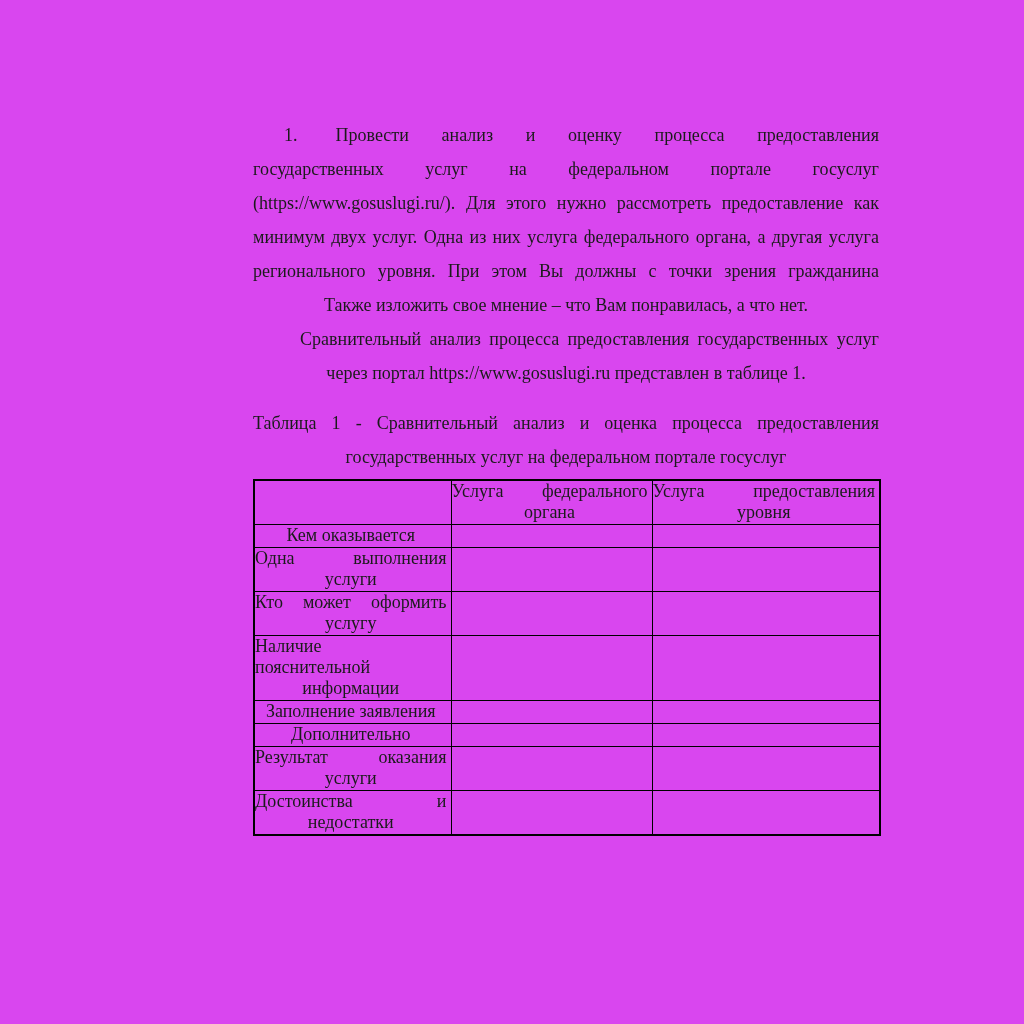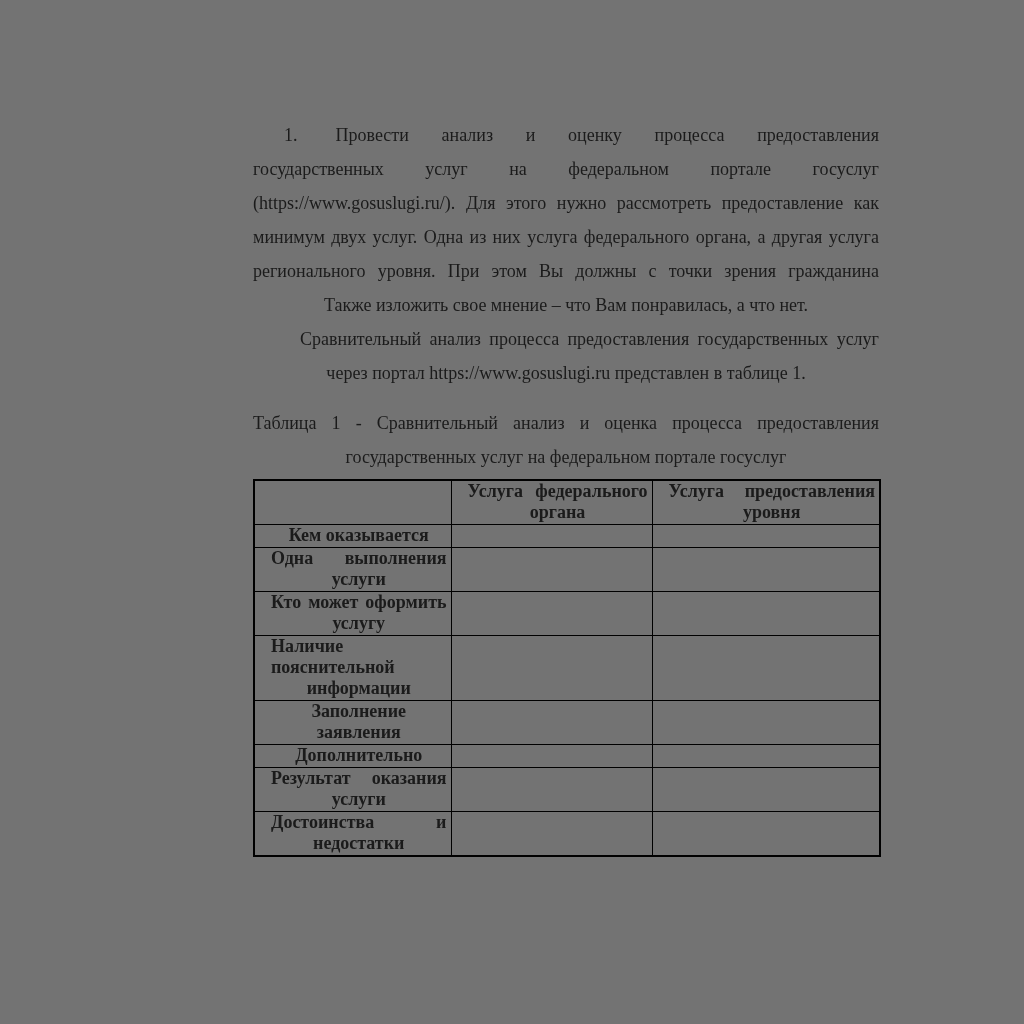--- a/index.html
+++ b/index.html
@@ -4,21 +4,21 @@
 <style>
   html, body {
     margin: 0;
     padding: 0;
     background: #ffffff;
   }
   .page {
     position: relative;
     width: 1024px;
     height: 1024px;
-    background: #737373;
+    background: #d946ef;
     overflow: hidden;
     font-family: "Liberation Serif", "DejaVu Serif", serif;
     color: #1b1b1b;
   }
   .content {
     position: absolute;
     left: 253px;
     top: 118px;
     width: 626px;
   }
@@ -56,22 +56,22 @@
     table-layout: fixed;
     width: 626px;
     margin-top: 5px;
     border: 2px solid #000;
     font-size: 18px;
     line-height: 21px;
   }
   table.comparison td, table.comparison th {
     border: 1.5px solid #000;
     vertical-align: top;
-    padding: 0 4px 1px 16px;
-    font-weight: bold;
+    padding: 0 4px 1px 0;
+    font-weight: normal;
   }
 </style>
 </head>
 <body>
 
 <div class="page">
   <div class="content">
 
     <div class="para">
       <div class="doc-line p1-first"><span class="list-number">1.</span><span>Провести анализ и оценку процесса предоставления</span></div>

